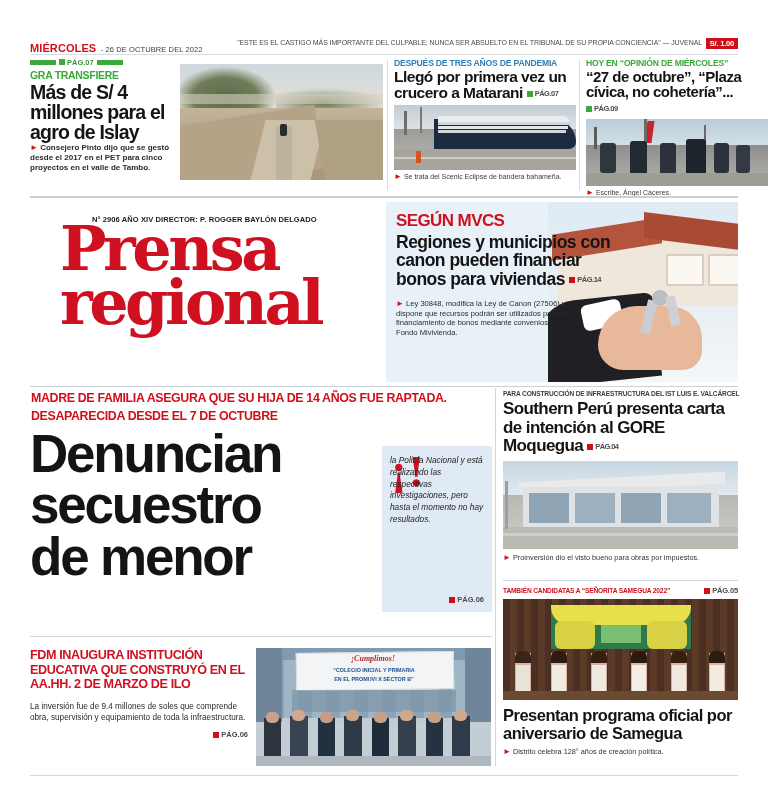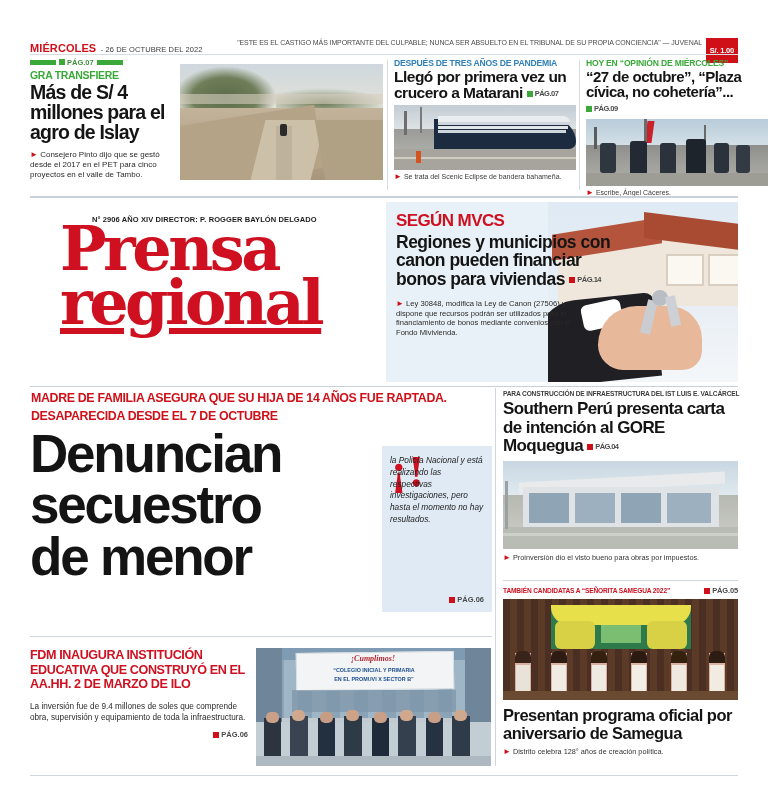--- a/index.html
+++ b/index.html
@@ -11,33 +11,33 @@
   .pgbox{display:inline-flex;align-items:center;gap:2px;font-size:7.5px;font-weight:bold;color:#4a4a4a;white-space:nowrap;vertical-align:middle;}
   .pgbox .sq{width:6px;height:6px;display:inline-block;background:#d01019;}
   .pgbox.green .sq{background:#3aa93a;}
   .pgbox.green{color:#3f8f3f;}
 
   
   .topbar{position:absolute;left:30px;top:38px;width:708px;height:14px;}
   .topbar .dow{font-size:11px;font-weight:bold;color:#d01019;letter-spacing:0.1px;margin-top:24px;}
   .topbar .date{font-size:7.5px;color:#3c3c3c;letter-spacing:0.1px;}
   .topbar .quote{position:absolute;right:36px;top:1px;font-size:7px;color:#4b4b4b;letter-spacing:-0.1px;white-space:nowrap;}
-  .topbar .price{position:absolute;right:0;top:0px;background:#d01019;color:#fff;font-size:7.5px;font-weight:bold;padding:8px 4px;letter-spacing:-0.2px;text-align:right;}
+  .topbar .price{position:absolute;right:0;top:0px;background:#d01019;color:#fff;font-size:7.5px;font-weight:bold;padding:1px 4px;letter-spacing:-0.2px;text-align:right;}
   .topline{position:absolute;left:30px;top:54px;width:708px;height:1px;background:#d8dde2;}
 
   
   .strip{position:absolute;left:30px;top:58px;width:708px;height:134px;}
   .vdiv{position:absolute;width:1px;background:#d6dbe0;}
 
   .c1{position:absolute;left:0;top:0;width:146px;}
   .greenbars{display:flex;align-items:center;gap:3px;height:8px;}
   .gb{height:5px;background:#3aa93a;}
   .c1 .ktxt{margin-top:3px;font-size:10.5px;font-weight:bold;color:#3aa93a;letter-spacing:-0.3px;}
   .c1 .hl{margin-top:2px;font-size:19.5px;}
-  .c1 .deck{margin-top:7px;}
+  .c1 .deck{font-weight:bold;}
   .c1img{position:absolute;left:150px;top:6px;width:203px;height:116px;}
 
   .c2{position:absolute;left:364px;top:0;width:182px;}
   .c2 .ktxt{font-size:8.6px;font-weight:bold;color:#2f7fb8;letter-spacing:-0.2px;}
   .c2 .hl{margin-top:1px;font-size:15.5px;letter-spacing:-0.5px;}
   .c2img{margin-top:4px;width:182px;height:65px;}
   .c2 .cap{margin-top:3px;font-size:7px;color:#3a3a3a;}
 
   .c3{position:absolute;left:556px;top:0;width:182px;}
   .c3 .ktxt{font-size:8.6px;font-weight:bold;color:#3aa93a;letter-spacing:-0.2px;}
@@ -45,21 +45,21 @@
   .c3img{margin-top:4px;width:182px;height:67px;}
   .c3 .cap{margin-top:3px;font-size:7px;color:#3a3a3a;}
 
   .striprule{position:absolute;left:30px;top:196px;width:708px;height:2px;background:#c9d0d7;}
 
   
   .mast{position:absolute;left:30px;top:202px;width:350px;height:180px;}
   .mast .sub{position:absolute;left:62px;top:13px;font-size:7.5px;font-weight:bold;color:#1c1c1c;letter-spacing:0.1px;white-space:nowrap;}
   .mast .word{position:absolute;left:30px;color:#cf1020;font-weight:bold;font-family:"DejaVu Serif",serif;letter-spacing:-3.5px;line-height:0.82;}
   .mast .w1{top:22px;font-size:62px;}
-  .mast .w2{top:76px;font-size:62px;text-decoration:underline;}
+  .mast .w2{top:76px;font-size:62px;}
 
   
   .mvcs{position:absolute;left:386px;top:202px;width:352px;height:180px;background:#e8f1f7;overflow:hidden;}
   .mvcs .img{position:absolute;right:0;top:0;width:190px;height:180px;}
   .mvcs .inner{position:absolute;left:10px;top:9px;width:230px;}
   .mvcs .ktxt{font-size:17px;font-weight:bold;color:#cf1020;letter-spacing:-0.6px;}
   .mvcs .hl{margin-top:2px;font-size:17.5px;line-height:1.05;letter-spacing:-0.5px;}
   .mvcs .deck{margin-top:11px;width:185px;font-size:7.6px;}
   .mvcsrule{position:absolute;left:30px;top:386px;width:708px;height:1px;background:#c9d0d7;}
 

